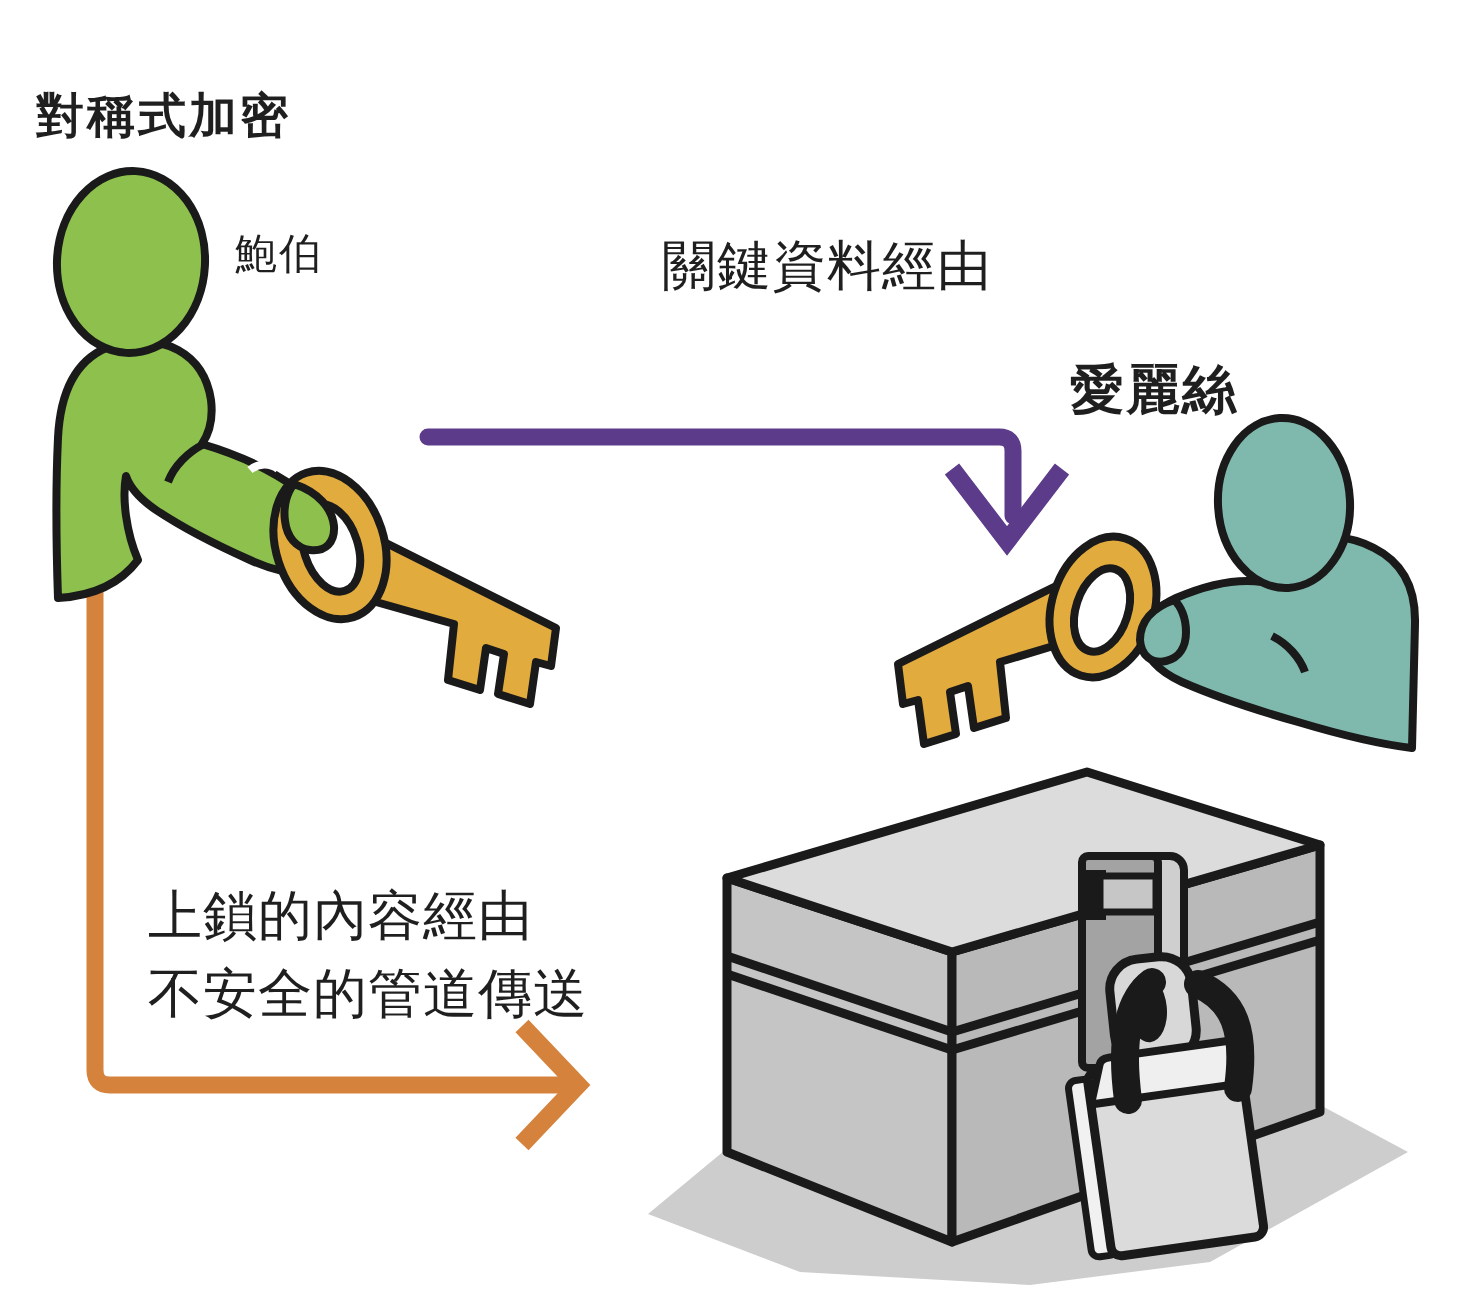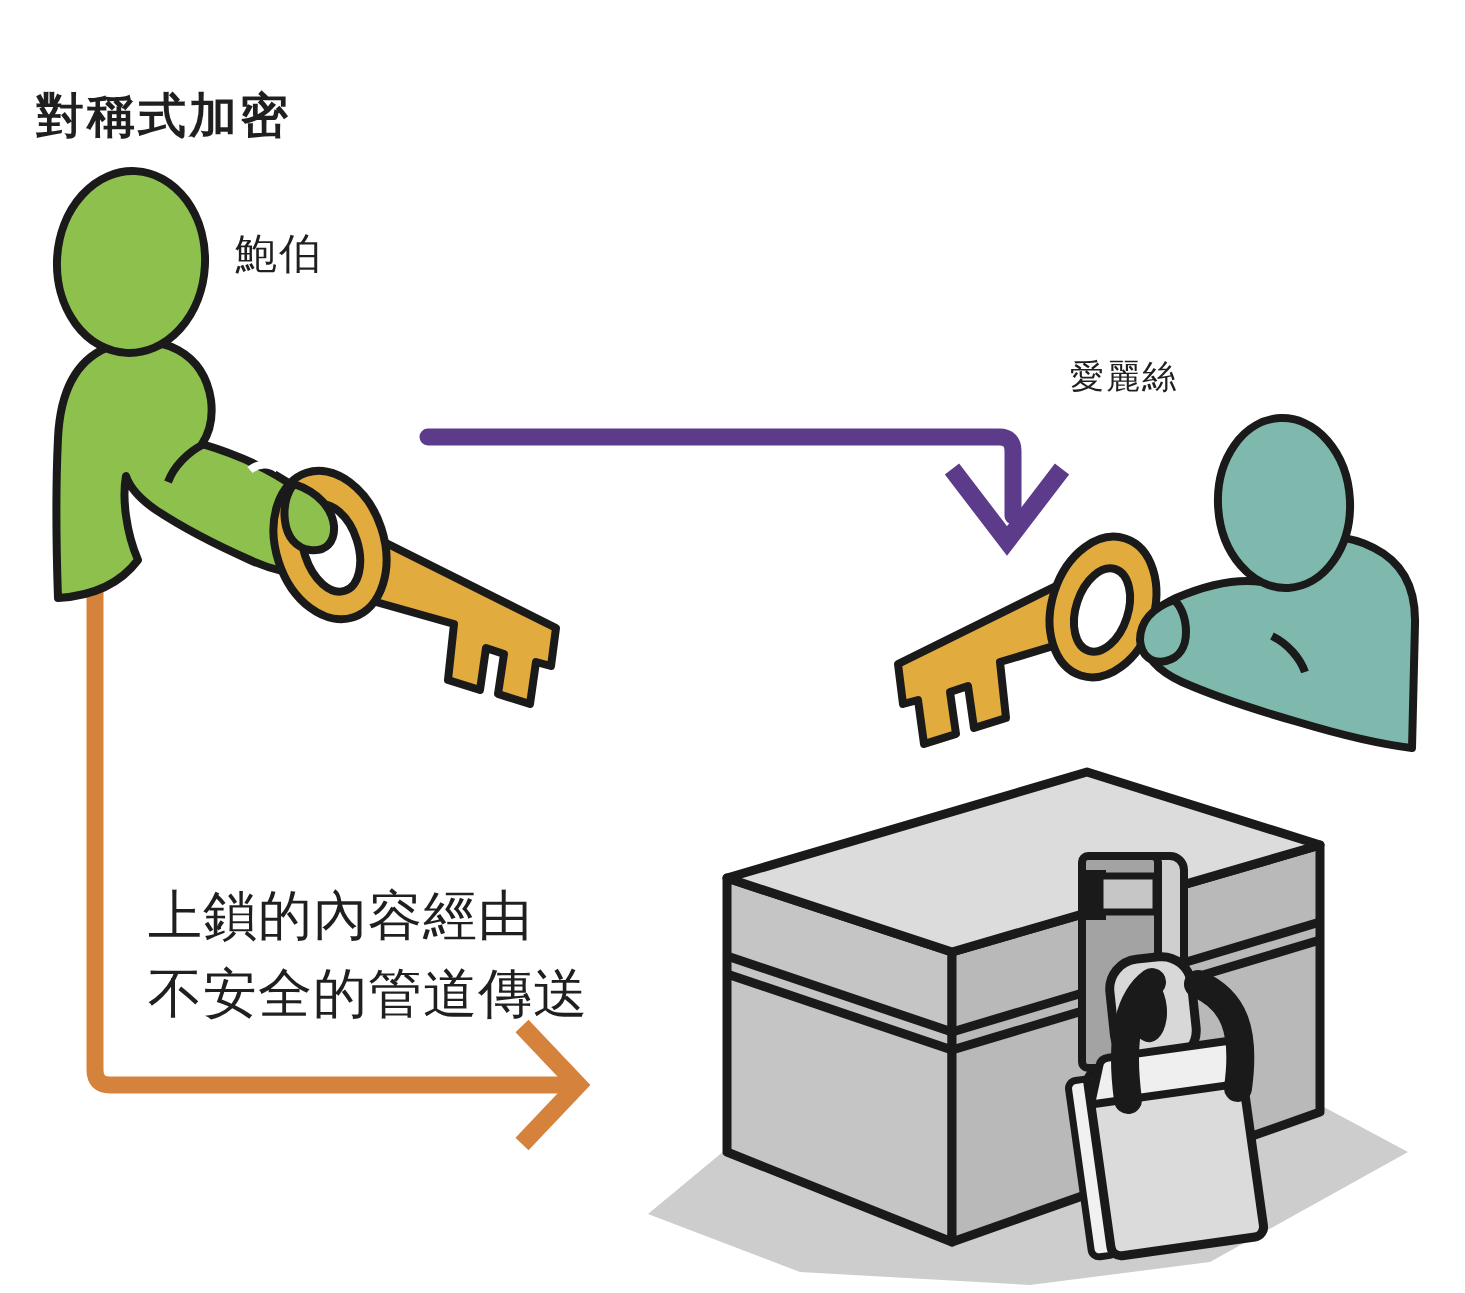--- a/index.html
+++ b/index.html
@@ -11,21 +11,21 @@
     font-family:"Liberation Sans","DejaVu Sans",sans-serif;
     color:#1f1f1f;
   }
   .canvas svg{position:absolute;left:0;top:0;}
   .txt{position:absolute;white-space:nowrap;}
   .title{
     left:36px;top:36px;
     font-size:48px;font-weight:700;letter-spacing:3px;margin-top:48px;
   }
   .sender-label{left:235px;top:226px;font-size:42px;letter-spacing:2px;}
-  .receiver-label{left:1070px;top:354px;font-size:34px;letter-spacing:2px;}
+  .receiver-label{left:1070px;top:354px;font-size:54px;letter-spacing:2px;font-weight:bold;}
   .caption{position:absolute;font-size:54px;line-height:78px;letter-spacing:1px;}
   .caption-secure{left:662px;top:226px;}
   .caption-insecure{left:148px;top:876px;}
 </style>
 </head>
 <body>
 
 <div class="canvas">
 
   <svg width="1465" height="1293" viewBox="0 0 1465 1293">
@@ -135,20 +135,21 @@
     </g>
   </svg>
 
   <div class="txt title">對稱式加密</div>
 
   <div class="txt sender-label">鮑伯</div>
 
   <div class="txt receiver-label">愛麗絲</div>
 
   <div class="caption caption-secure">
+    <div>關鍵資料經由</div>
   </div>
 
   <div class="caption caption-insecure">
     <div>上鎖的內容經由</div>
     <div>不安全的管道傳送</div>
   </div>
 
 </div>
 
 </body></html>

